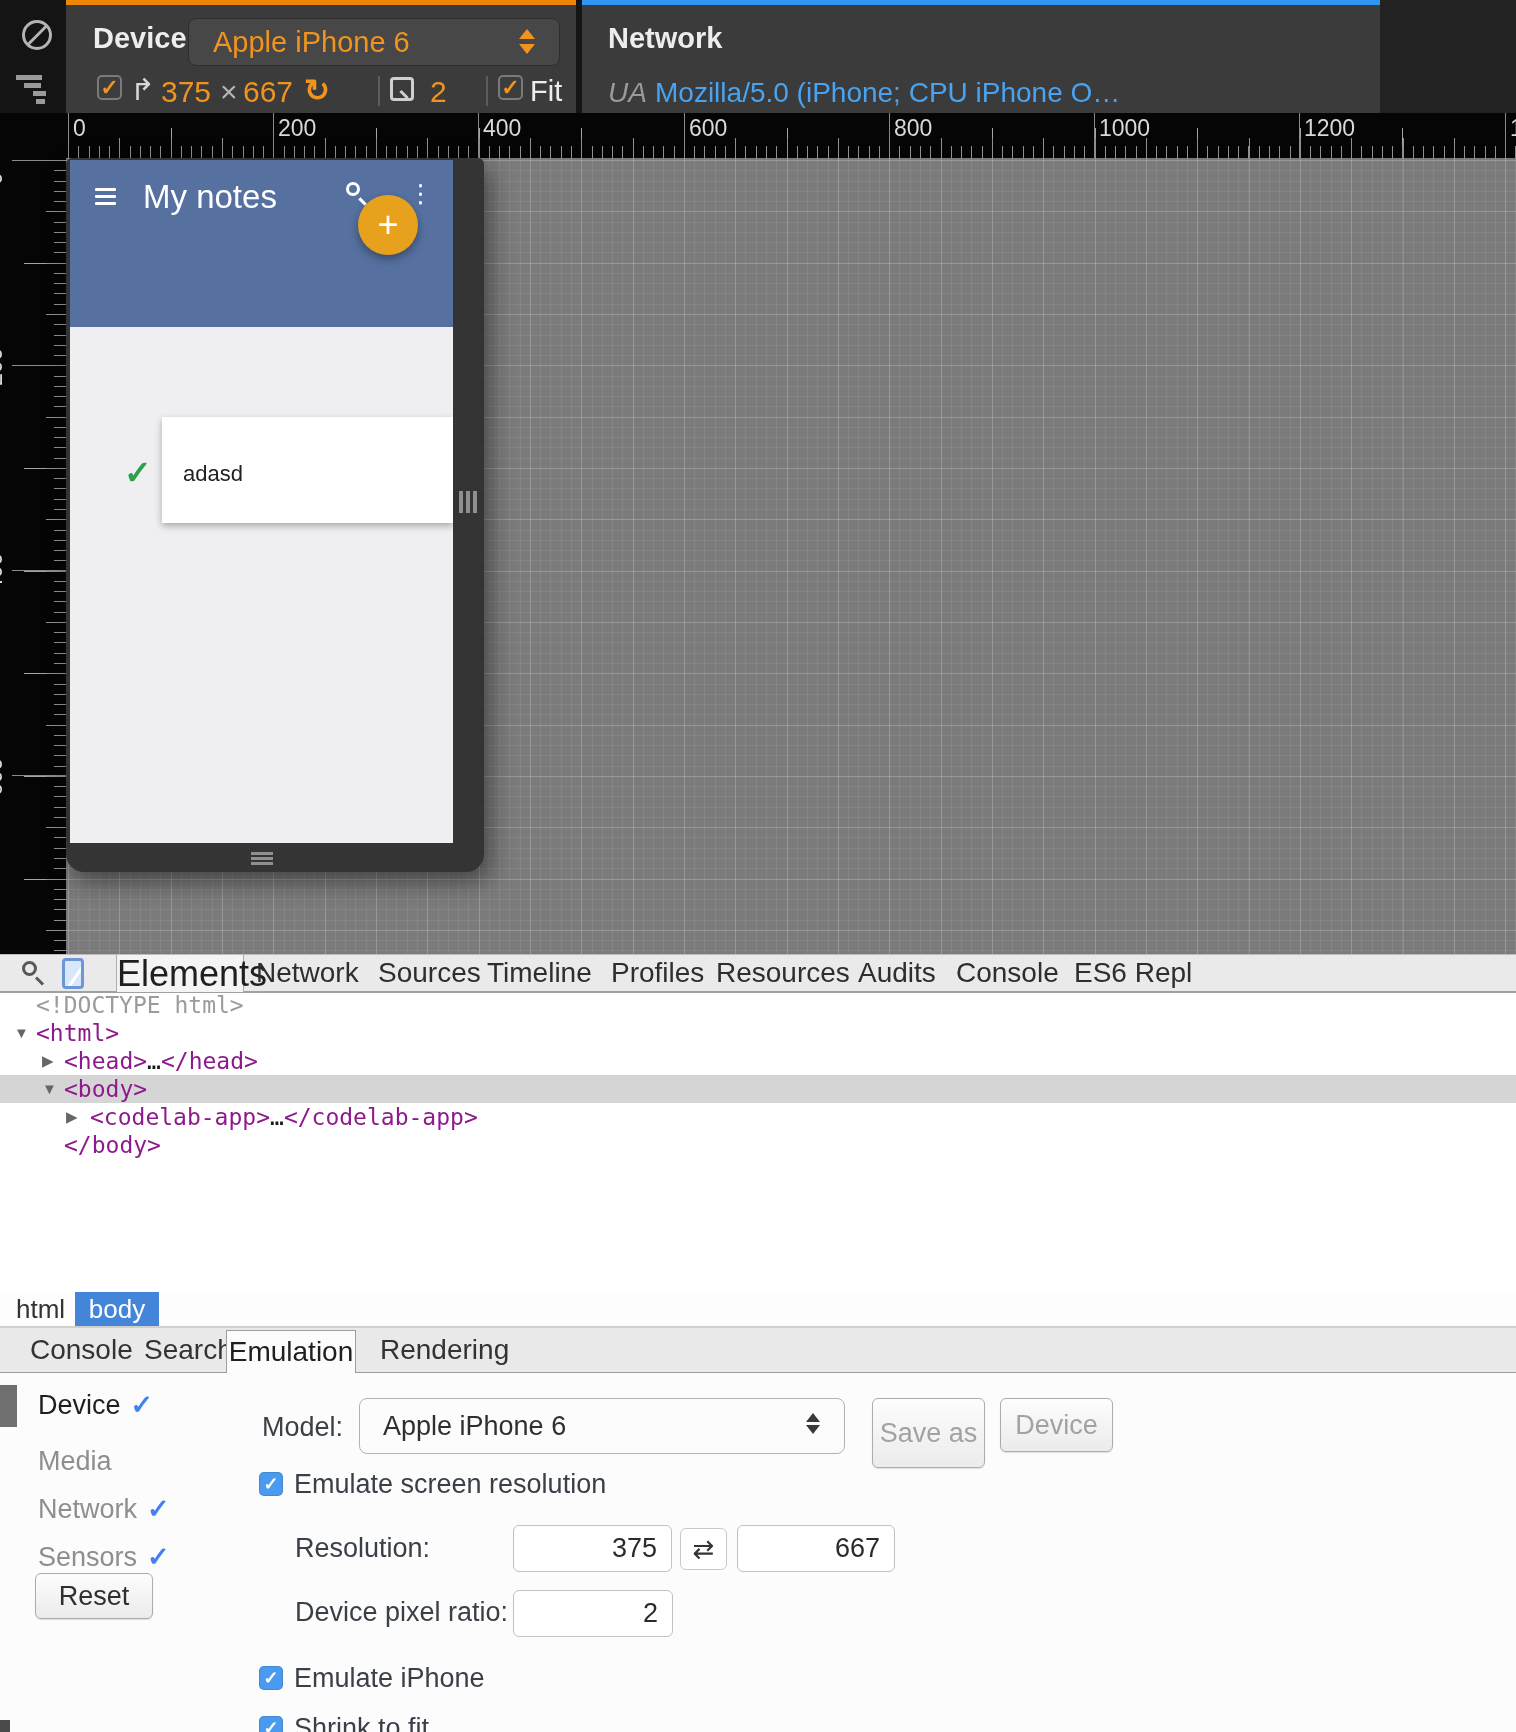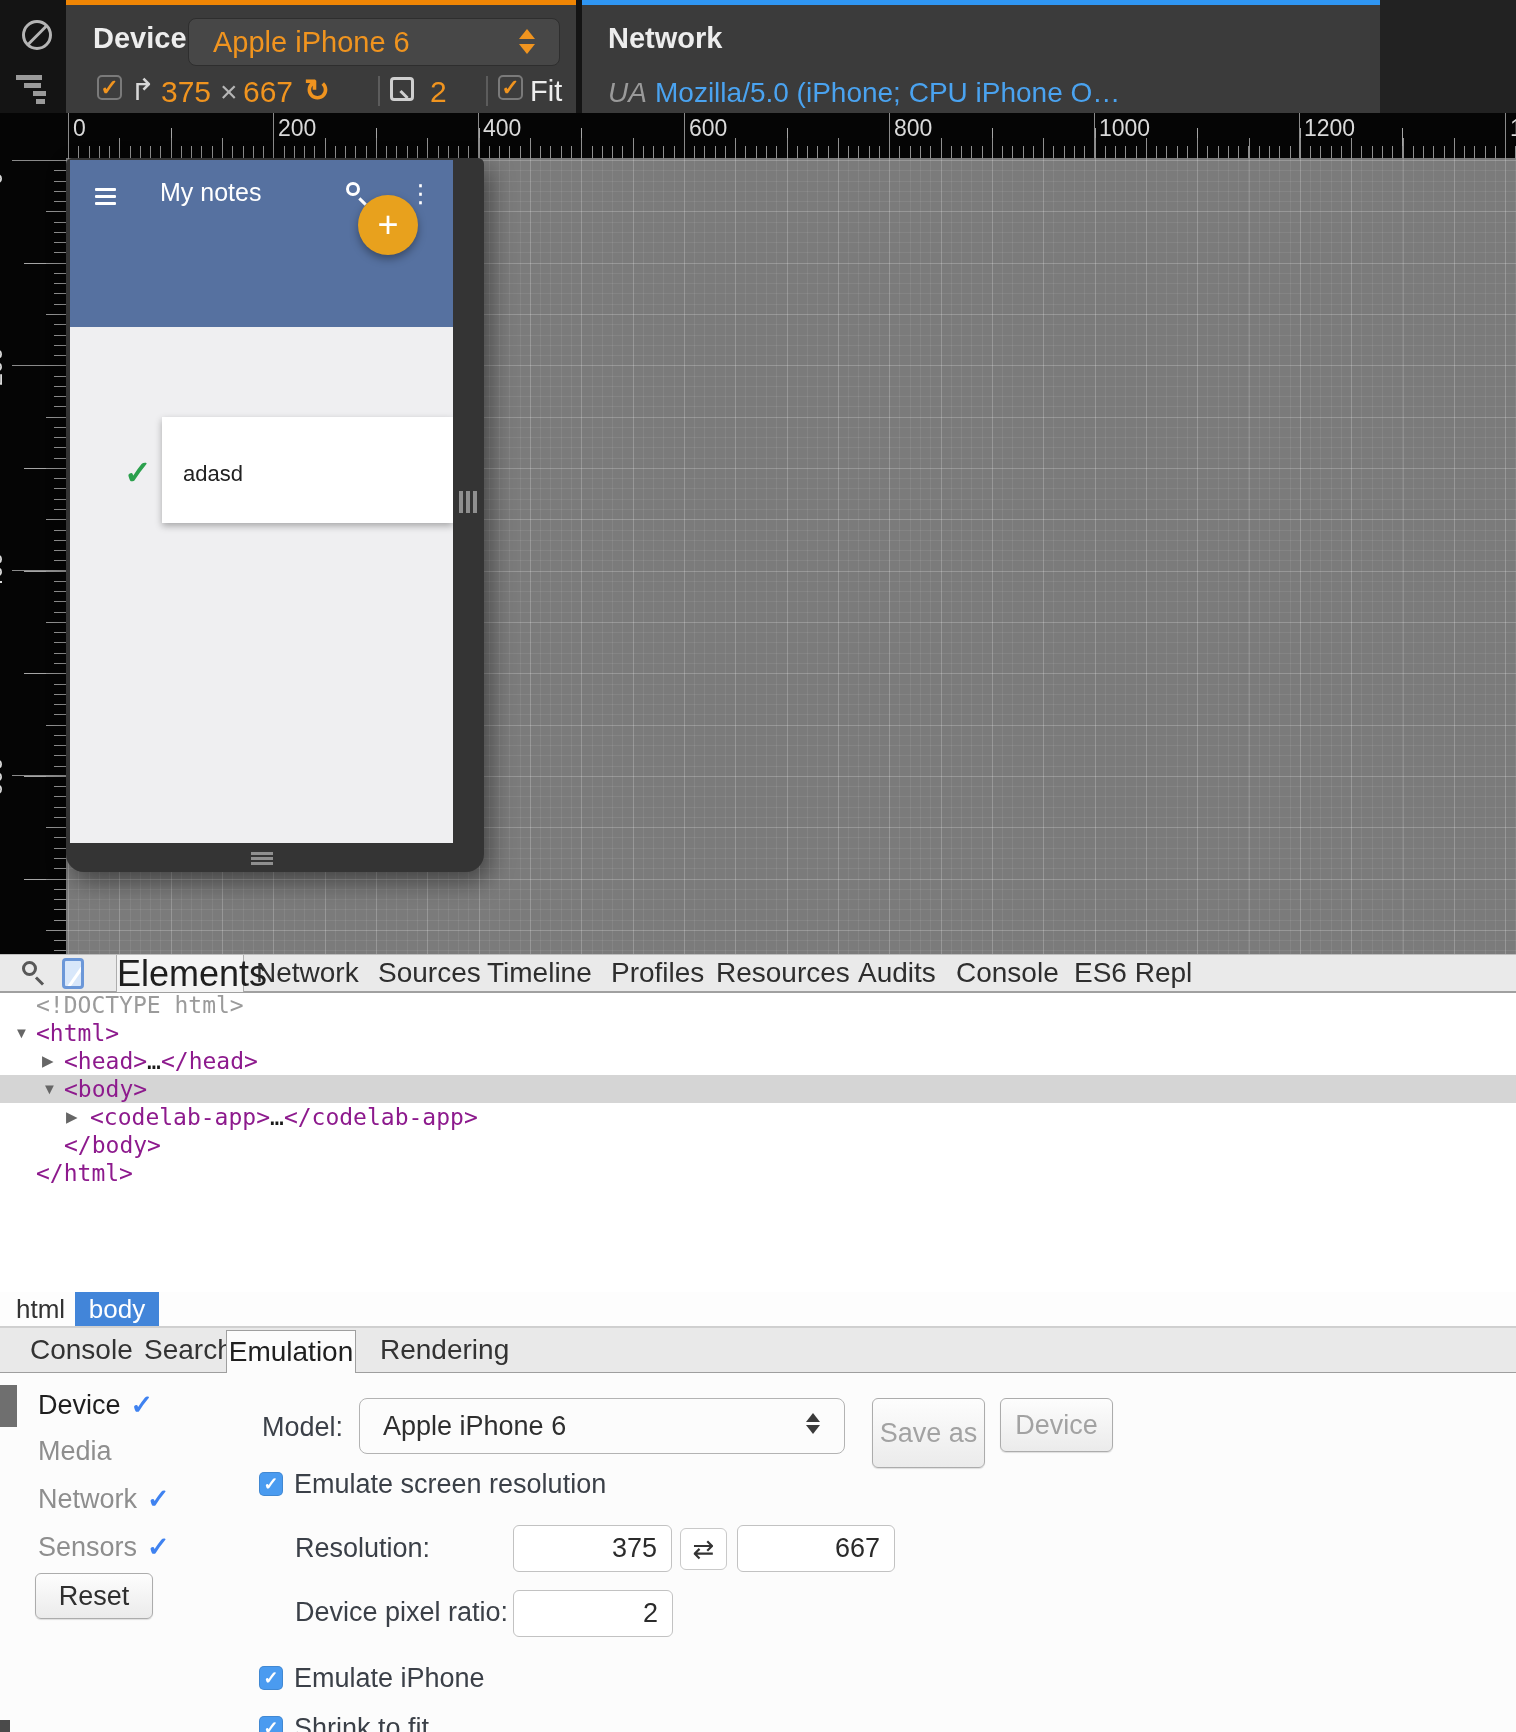--- a/index.html
+++ b/index.html
@@ -75,21 +75,21 @@
       repeating-linear-gradient(to bottom, rgba(255,255,255,.15) 0 1px, transparent 1px 51.33px);
     background-position:2px 2px; }
   #device-frame { position:absolute; left:66px; top:158px; width:418px; height:714px; background:#343434;
     border-radius:6px 6px 18px 18px; box-shadow:6px 10px 24px rgba(0,0,0,.45); }
   #device-screen { position:absolute; left:4px; top:2px; width:383px; height:683px; background:#efeff1; overflow:hidden; }
   .frame-handle-v { position:absolute; width:4px; height:22px; background:#8f8f8f; }
   .frame-handle-h { position:absolute; width:22px; height:3px; background:#8f8f8f; }
   
   #app-header { position:absolute; left:0; top:0; width:383px; height:167px; }
   .hbar { position:absolute; width:21px; height:3px; background:#fff; border-radius:1px; }
-  #app-title { position:absolute; left:73px; top:18px; color:#fff; font-size:25px;margin-left:17px; }
+  #app-title { position:absolute; left:73px; top:18px; color:#fff; font-size:33px; }
   .mag-c { position:absolute; width:14px; height:14px; border:3px solid currentColor; border-radius:50%; }
   .mag-h { position:absolute; width:3px; height:9px; background:currentColor; transform:rotate(-45deg); }
   #app-dots { position:absolute; left:338px; top:19px; color:#fff; font-size:25px; }
   #fab { position:absolute; left:288px; top:35px; width:60px; height:60px; border-radius:50%;
     box-shadow:0 4px 9px rgba(0,0,0,.35); color:#fff; font-size:36px; font-weight:300;
     display:flex; align-items:center; justify-content:center; }
   #note-card { position:absolute; left:92px; top:257px; right:0; height:106px; background:#fff;
     box-shadow:0 3px 7px rgba(0,0,0,.3); }
   #note-check { position:absolute; left:54px; top:293px; font-size:33px; font-weight:bold; }
   #note-text { position:absolute; left:113px; top:301px; font-size:22px; color:#222; }
@@ -125,21 +125,21 @@
   #drawerbar { position:absolute; left:0; top:1327px; width:1516px; height:46px; background:#e9e9e9;
     border-top:1px solid #d0d0d0; border-bottom:1px solid #9e9e9e; }
   .dtab { position:absolute; top:0; height:44px; line-height:44px; font-size:28px; color:#333; }
   .dtab-sel { position:absolute; left:226px; top:2px; height:44px; line-height:42px; width:130px;
     text-align:center; font-size:28px; color:#1f1f1f; background:#fcfcfc;
     border:1px solid #9f9f9f; border-bottom:none; }
   
   #emupanel { position:absolute; left:0; top:1373px; width:1516px; height:359px; background:#fcfcfc; }
   .side-item { position:absolute; left:38px; font-size:27px; height:28px; line-height:28px; white-space:nowrap; }
   .side-sel { color:#1f1f1f; }
-  .side-dim { color:#8e8e8e; }
+  .side-dim { color:#8e8e8e;margin-top:10px; }
   .side-check { color:#3f82f0; font-weight:bold; margin-left:10px; }
   #side-indicator { position:absolute; left:0; top:12px; width:17px; height:42px; background:#6f6f6f; }
   .btn { position:absolute; border:1px solid #acacac; border-radius:6px;
     background:linear-gradient(#fdfdfd,#ebebeb); font-size:27px; text-align:center;
     box-shadow:0 1px 1px rgba(0,0,0,.12); }
   .btn-enabled { color:#2f2f2f; }
   .btn-disabled { color:#a2a2a2; }
   .emu-label { position:absolute; font-size:27px; color:#3b4048; height:28px; line-height:28px; white-space:nowrap; }
   .emu-select { position:absolute; left:359px; top:25px; width:486px; height:56px; background:#fcfcfc;
     border:1px solid #b3b3b3; border-radius:8px; font-size:27px; color:#2f2f2f;
@@ -293,23 +293,20 @@
       <span class="tri" style="left:42px">▼</span>
       <span class="cseg ct-tag" style="left:64px">&lt;body&gt;</span>
     </div>
     <div class="crow" style="top:110px">
       <span class="tri" style="left:66px">▶</span>
       <span class="cseg" style="left:90px"><span class="ct-tag">&lt;codelab-app&gt;</span><span class="ct-plain">…</span><span class="ct-tag">&lt;/codelab-app&gt;</span></span>
     </div>
     <div class="crow" style="top:138px">
       <span class="cseg ct-tag" style="left:64px">&lt;/body&gt;</span>
     </div>
-    <div class="crow" style="top:166px">
-      <span class="cseg ct-tag" style="left:36px">&lt;/html&gt;</span>
-    </div>
   </div>
 
   <div id="crumbbar">
     <span id="crumb-html">html</span>
     <span id="crumb-body">body</span>
   </div>
 
   <div id="drawerbar">
     <span class="dtab" style="left:30px">Console</span>
     <span class="dtab" style="left:144px">Search</span>

